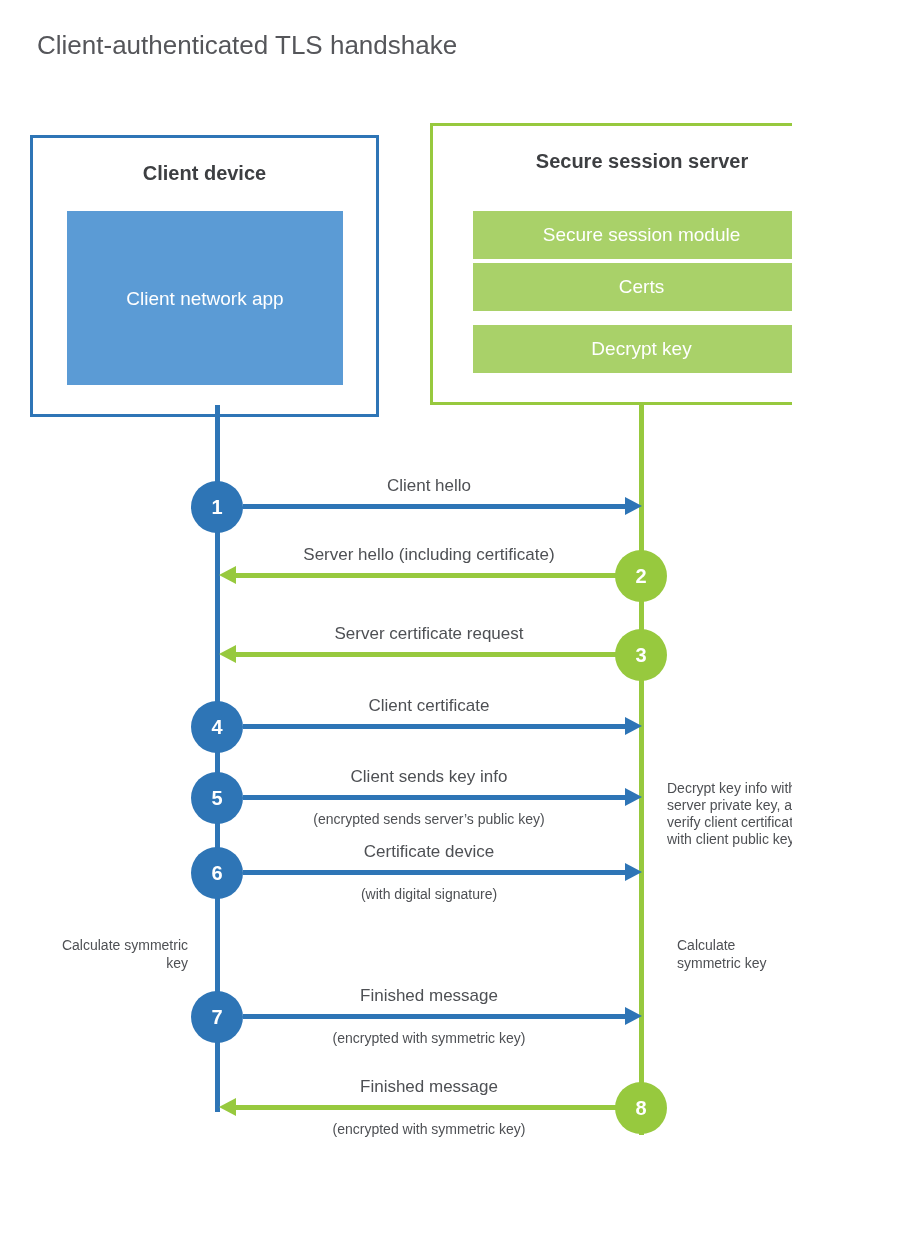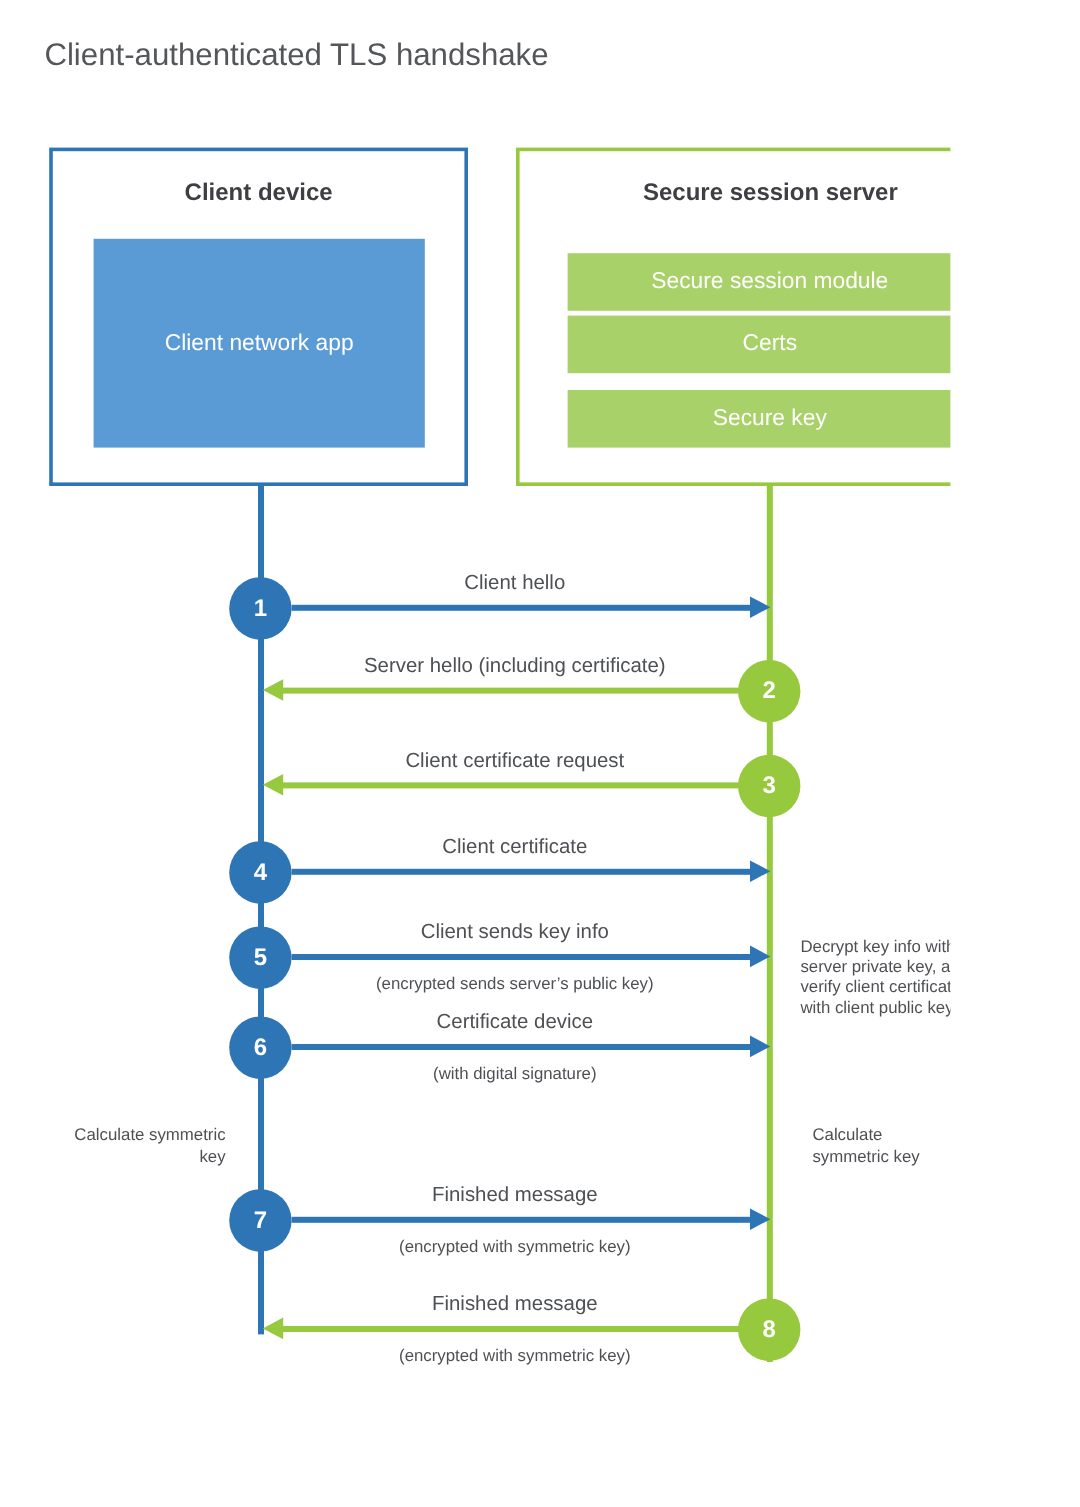--- a/index.html
+++ b/index.html
@@ -17,21 +17,21 @@
   .canvas{position:relative;width:792px;height:1256px;background:#ffffff;overflow:hidden;}
 
   .page-title{
     position:absolute;left:37px;top:30px;
     font-size:26px;font-weight:400;letter-spacing:0px;
     color:var(--heading);
   }
 
   
   .actor-box{position:absolute;top:123px;height:282px;background:#fff;}
-  .client-box{left:41px;width:349px;border:3px solid var(--blue);}
+  .client-box{left:30px;width:349px;border:3px solid var(--blue);margin-top:12px;}
   .server-box{left:430px;width:424px;border:3px solid var(--green);}
   .box-title{
     position:absolute;left:0;top:20px;width:100%;height:30px;line-height:30px;
     text-align:center;font-size:20px;font-weight:bold;color:var(--box-title);
   }
   .client-module{
     position:absolute;left:34px;top:73px;width:276px;height:174px;
     background:var(--blue-light);color:#fff;font-size:19px;line-height:27px;
     display:flex;align-items:center;justify-content:center;text-align:center;
     padding:16px 52px;
@@ -88,42 +88,42 @@
 
   <div class="actor-box client-box">
     <div class="box-title">Client device</div>
     <div class="client-module">Client network app</div>
   </div>
 
   <div class="actor-box server-box">
     <div class="box-title">Secure session server</div>
     <div class="server-bar bar-0">Secure session module</div>
     <div class="server-bar bar-1">Certs</div>
-    <div class="server-bar bar-2">Secure key</div>
+    <div class="server-bar bar-2">Decrypt key</div>
   </div>
 
   <div class="vline client-line"></div>
   <div class="vline server-line"></div>
 
   <div class="step" style="top:507px">
     <div class="msg-label">Client hello</div>
     <div class="hline to-right"></div>
     <div class="arrowhead right"></div>
     <div class="circle on-client">1</div>
   </div>
 
   <div class="step" style="top:576px">
     <div class="msg-label">Server hello (including certificate)</div>
     <div class="hline to-left"></div>
     <div class="arrowhead left"></div>
     <div class="circle on-server">2</div>
   </div>
 
   <div class="step" style="top:655px">
-    <div class="msg-label">Client certificate request</div>
+    <div class="msg-label">Server certificate request</div>
     <div class="hline to-left"></div>
     <div class="arrowhead left"></div>
     <div class="circle on-server">3</div>
   </div>
 
   <div class="step" style="top:727px">
     <div class="msg-label">Client certificate</div>
     <div class="hline to-right"></div>
     <div class="arrowhead right"></div>
     <div class="circle on-client">4</div>

